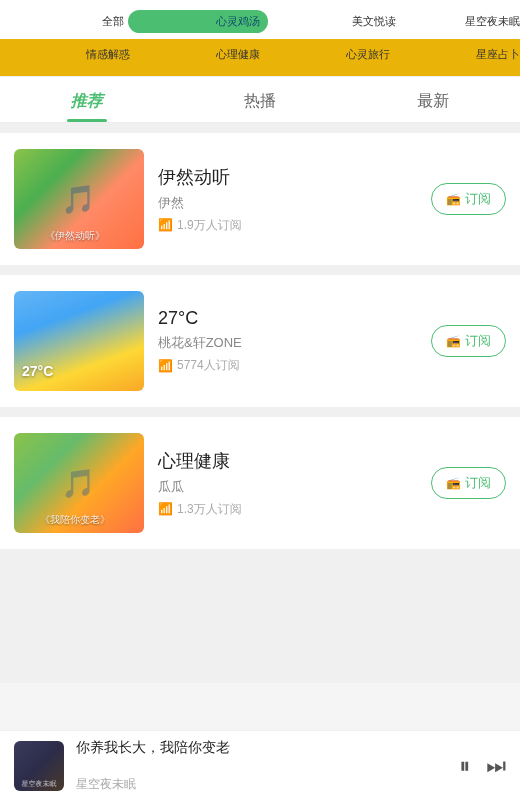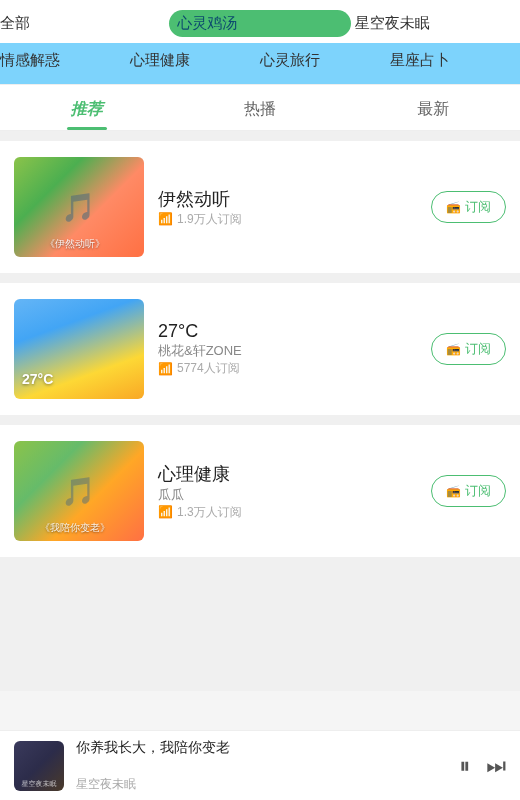--- a/index.html
+++ b/index.html
@@ -12,38 +12,38 @@
     }
 
     
     .cat-row {
       display: flex;
       background: #fff;
       padding: 10px 0 6px 0;
     }
     .cat-item {
       flex: 1;
-      text-align: left;
-      font-size: 15px;
+      text-align: right;
+      font-size: 11px;
       color: #333;
       padding: 4px 0;
       cursor: pointer;
     }
     .cat-item.active {
       background: #4cbe72;
       color: #0c4a6e;
       border-radius: 20px;
       margin: 0 4px;
       padding: 4px 8px;
     }
 
     
     .cat-row2 {
       display: flex;
-      background: #7dd3fc;
+      background: #eab308;
       padding: 4px 0 10px 0;
       border-bottom: 1px solid #eee;
     }
 
     
     .main-tabs {
       display: flex;
       background: #fff;
       border-bottom: 1px solid #eee;
     }
@@ -139,20 +139,21 @@
       left: 50%;
       transform: translate(-50%, -50%);
       font-size: 28px;
       opacity: 0.6;
     }
 
     .podcast-info {
       flex: 1;
       display: flex;
       flex-direction: column;
+      gap: 5px;
     }
     .podcast-title {
       font-size: 18px;
       color: #222;
       font-weight: 500;
     }
     .podcast-author {
       font-size: 13px;
       color: #888;
     }
@@ -242,20 +243,21 @@
       align-items: center;
       justify-content: center;
     }
   </style>
 </head>
 <body>
 
 <div class="cat-row">
   <div class="cat-item">全部</div>
   <div class="cat-item active">心灵鸡汤</div>
+  <div class="cat-item">美文悦读</div>
   <div class="cat-item">星空夜未眠</div>
 </div>
 
 <div class="cat-row2">
   <div class="cat-item">情感解惑</div>
   <div class="cat-item">心理健康</div>
   <div class="cat-item">心灵旅行</div>
   <div class="cat-item">星座占卜</div>
 </div>
 
@@ -267,20 +269,21 @@
 
 <div class="content">
 
   <div class="podcast-card">
     <div class="podcast-thumb thumb-1">
       <div class="thumb-icon">🎵</div>
       <div class="thumb-label">《伊然动听》</div>
     </div>
     <div class="podcast-info">
       <div class="podcast-title">伊然动听</div>
+      <div class="podcast-author">伊然</div>
       <div class="podcast-subs">
         <span style="color:#4cbe72; font-size:12px;">📶</span>
         <span>1.9万人订阅</span>
       </div>
     </div>
     <button class="subscribe-btn">
       <span class="bell">📻</span>
       <span>订阅</span>
     </button>
   </div>

